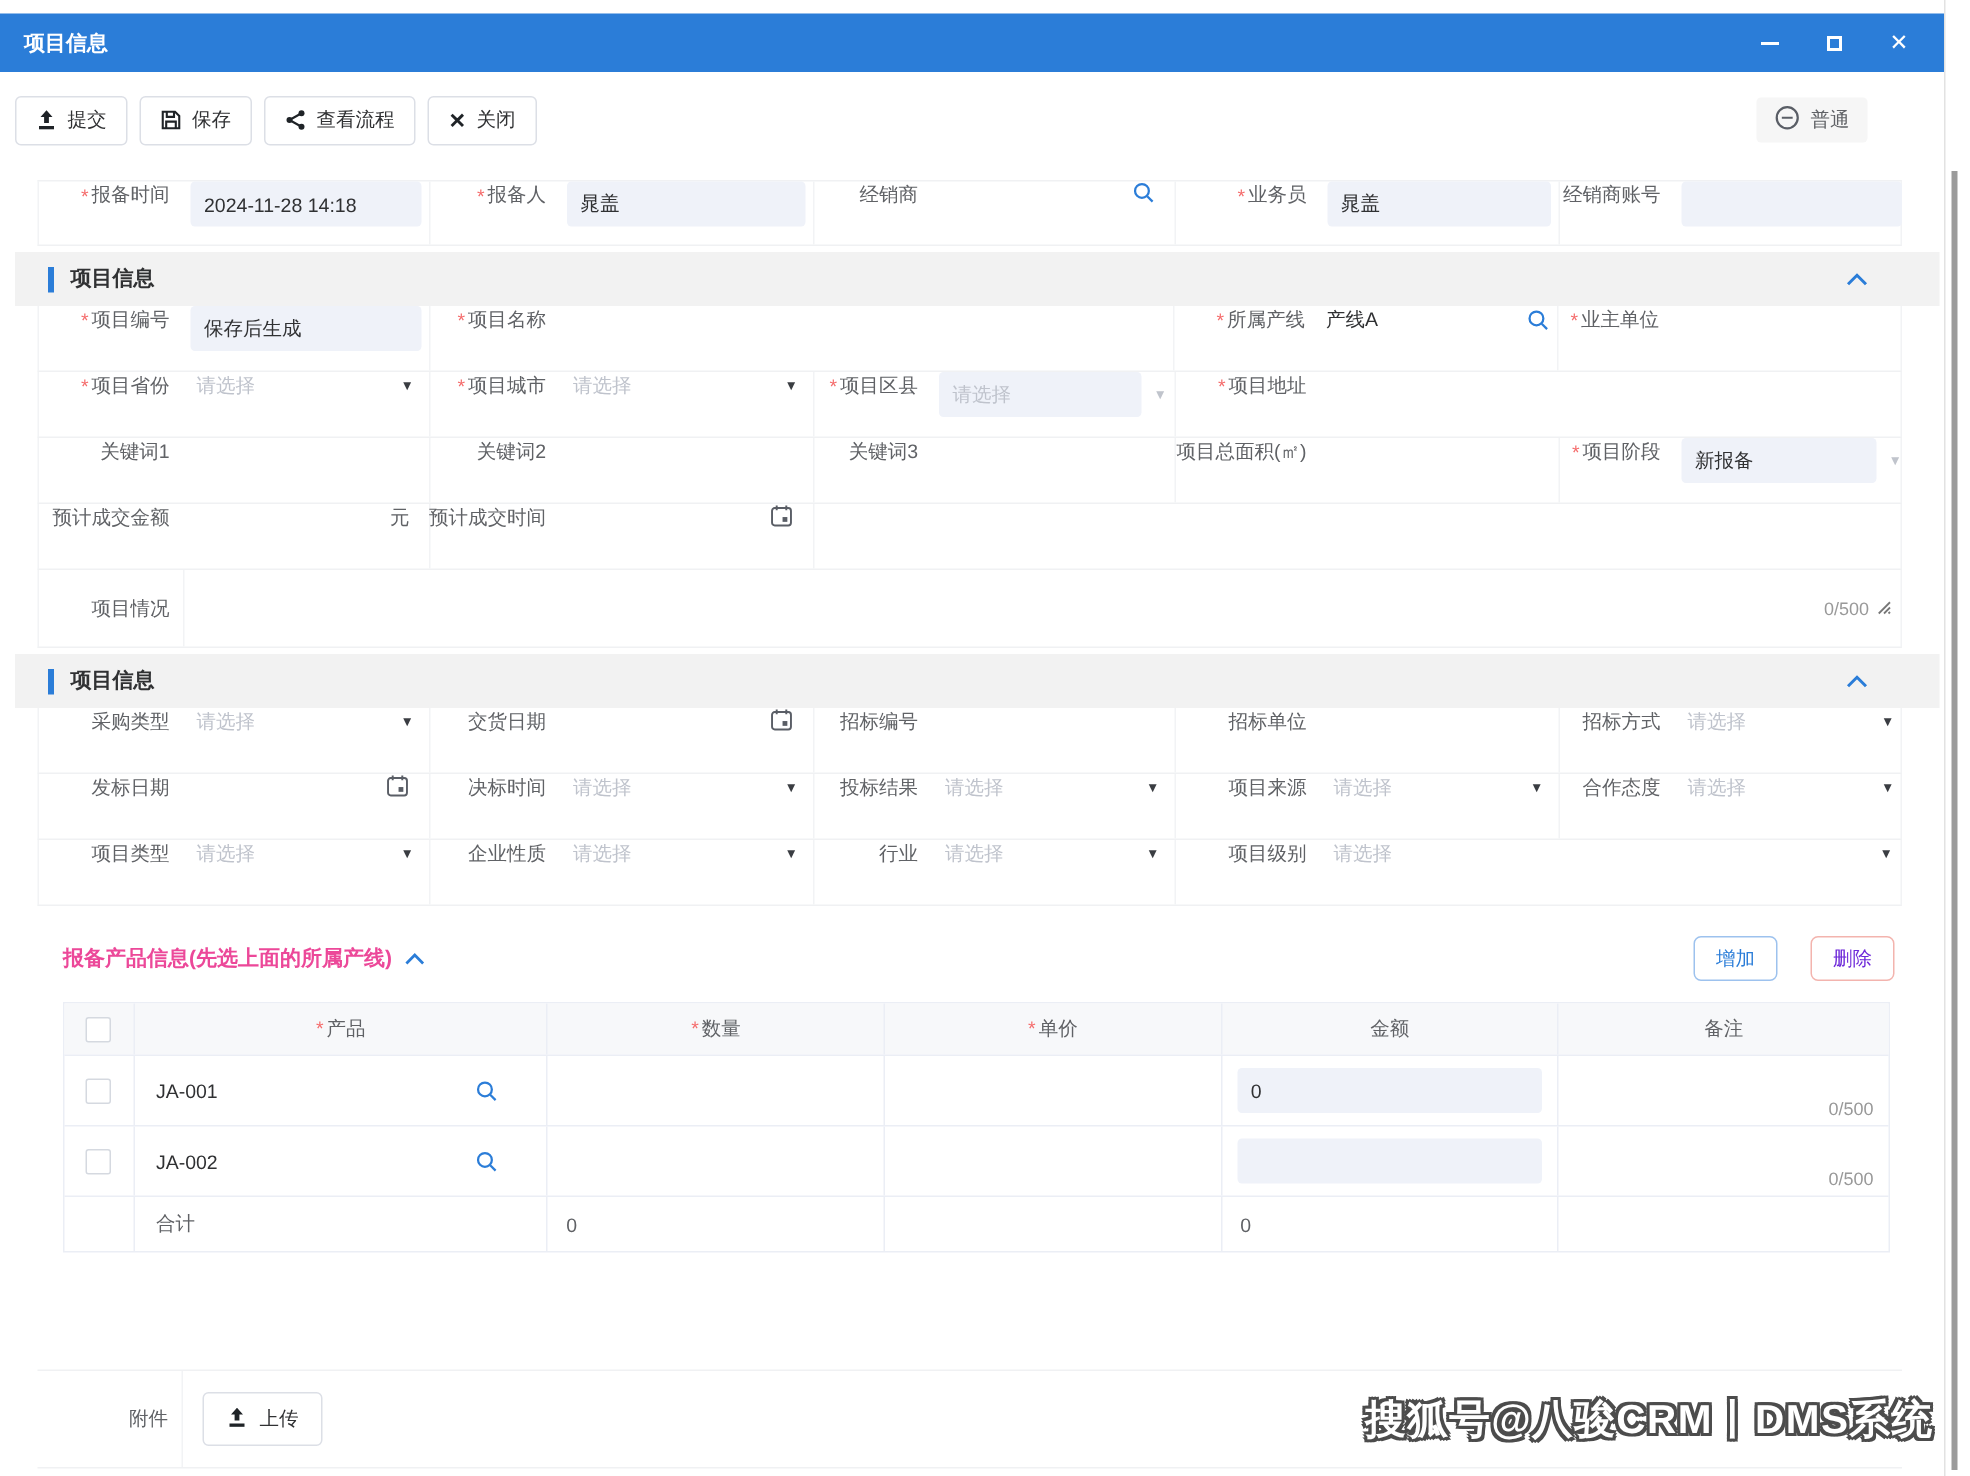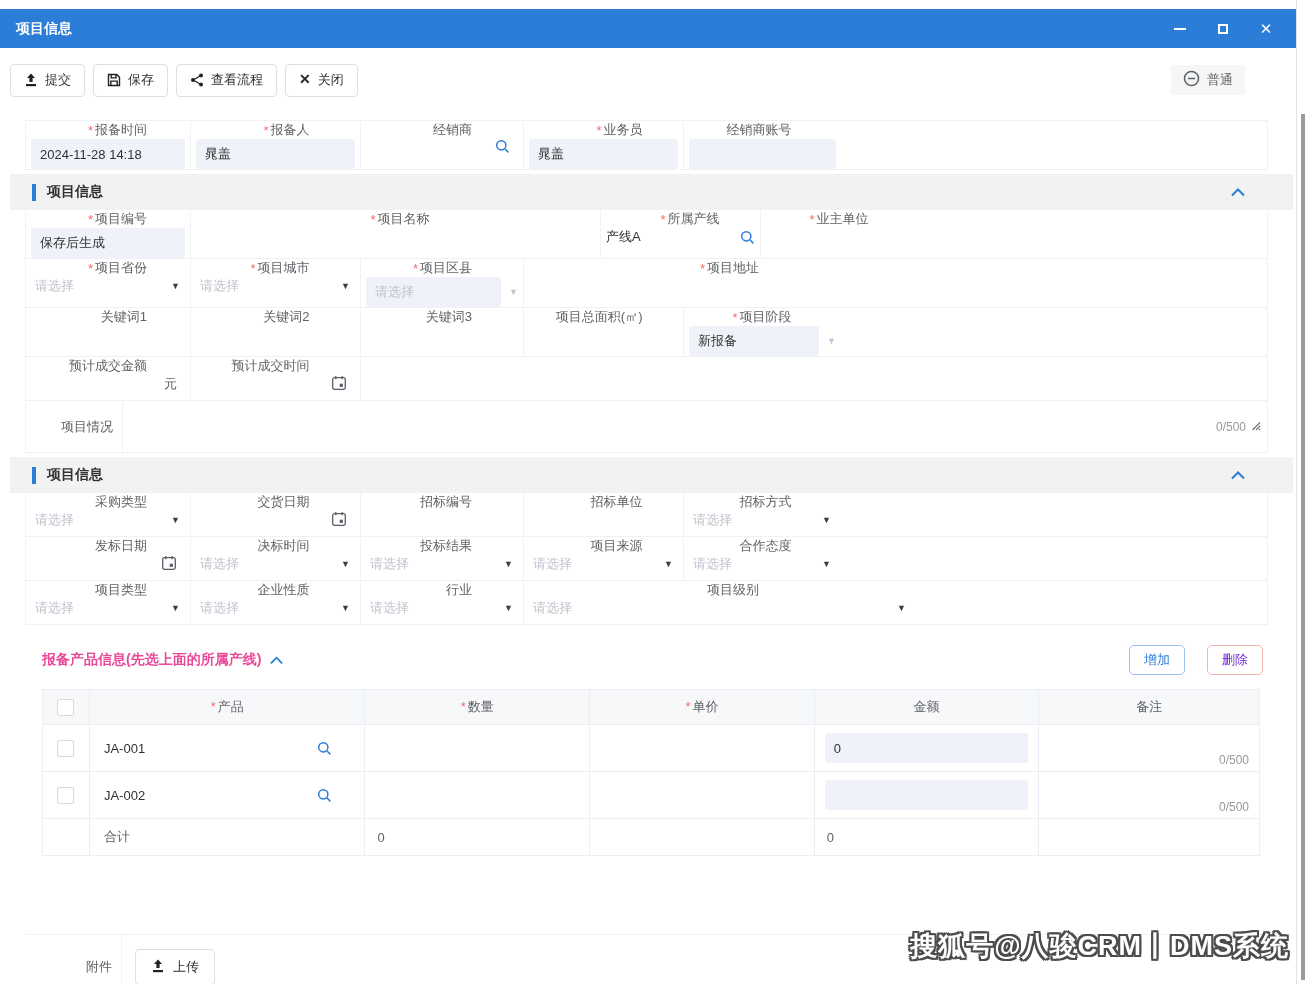--- a/index.html
+++ b/index.html
@@ -12,31 +12,31 @@
     display:flex;align-items:center;padding:0 16px;box-sizing:border-box;}
   .title{color:#fff;font-size:14px;font-weight:bold;}
   .winctl{margin-left:auto;display:flex;align-items:center;gap:27px;margin-right:6px;}
   .wc{display:flex;align-items:center;justify-content:center;width:16px;height:16px;cursor:pointer;}
   .minbar{width:12px;height:2px;background:#fff;display:block;}
   .maxbox{width:10px;height:10px;border:2px solid #fff;box-sizing:border-box;display:block;}
   .clsx{color:#fff;font-size:15px;font-weight:bold;line-height:1;}
   .toolbar{position:absolute;left:0;top:48px;width:1296px;height:64px;display:flex;align-items:center;
     padding:0 10px;gap:8px;box-sizing:border-box;background:#fff;}
   .tbtn{height:33px;padding:12px 13px;border:1px solid #dcdfe6;border-radius:4px;background:#fff;
-    display:flex;align-items:center;gap:7px;font-size:13px;color:#303133;font-family:Liberation Serif, serif;cursor:pointer;}
+    display:flex;align-items:center;gap:7px;font-size:13px;color:#303133;font-family:Liberation Sans, sans-serif;cursor:pointer;}
   .tbtn svg{display:block;}
   .xdark{font-size:14px;font-weight:bold;color:#1f2327;line-height:1;}
   .priority{margin-left:auto;margin-right:41px;height:30px;background:#f6f6f6;border-radius:3px;
     display:flex;align-items:center;gap:7px;padding:0 12px;color:#606266;cursor:pointer;}
   
   .form{position:absolute;left:10px;top:120px;width:1283px;}
   .frow{display:flex;align-items:stretch;min-height:44px;margin:0 25px 0 15px;
     border-bottom:1px solid #f0f1f3;border-left:1px solid #f2f3f5;border-right:1px solid #f2f3f5;box-sizing:border-box;}
   .frow.bt{border-top:1px solid #f0f1f3;}
-  .pair{display:flex;align-items:center;flex-direction:column;}
+  .pair{display:flex;align-items:flex-start;}
   .frow > .pair + .pair{border-left:1px solid #f2f3f5;}
   .lbl{text-align:right;padding-right:9px;color:#606266;box-sizing:border-box;flex-shrink:0;
     display:flex;align-items:center;justify-content:flex-end;white-space:nowrap;}
   .req::before{content:"*";color:#f56c6c;margin-right:2px;}
   .fld{display:flex;align-items:center;box-sizing:border-box;position:relative;padding:0 5px;}
   .p1l{width:96px;}.p1f{width:164px;}
   .p2l{width:86px;}.p2f{width:169px;}
   .p3l{width:78px;}.p3f{width:162px;}
   .p4l{width:96px;}.p4f{width:159px;}
   .p5l{width:76px;}.p5f{width:157px;}

